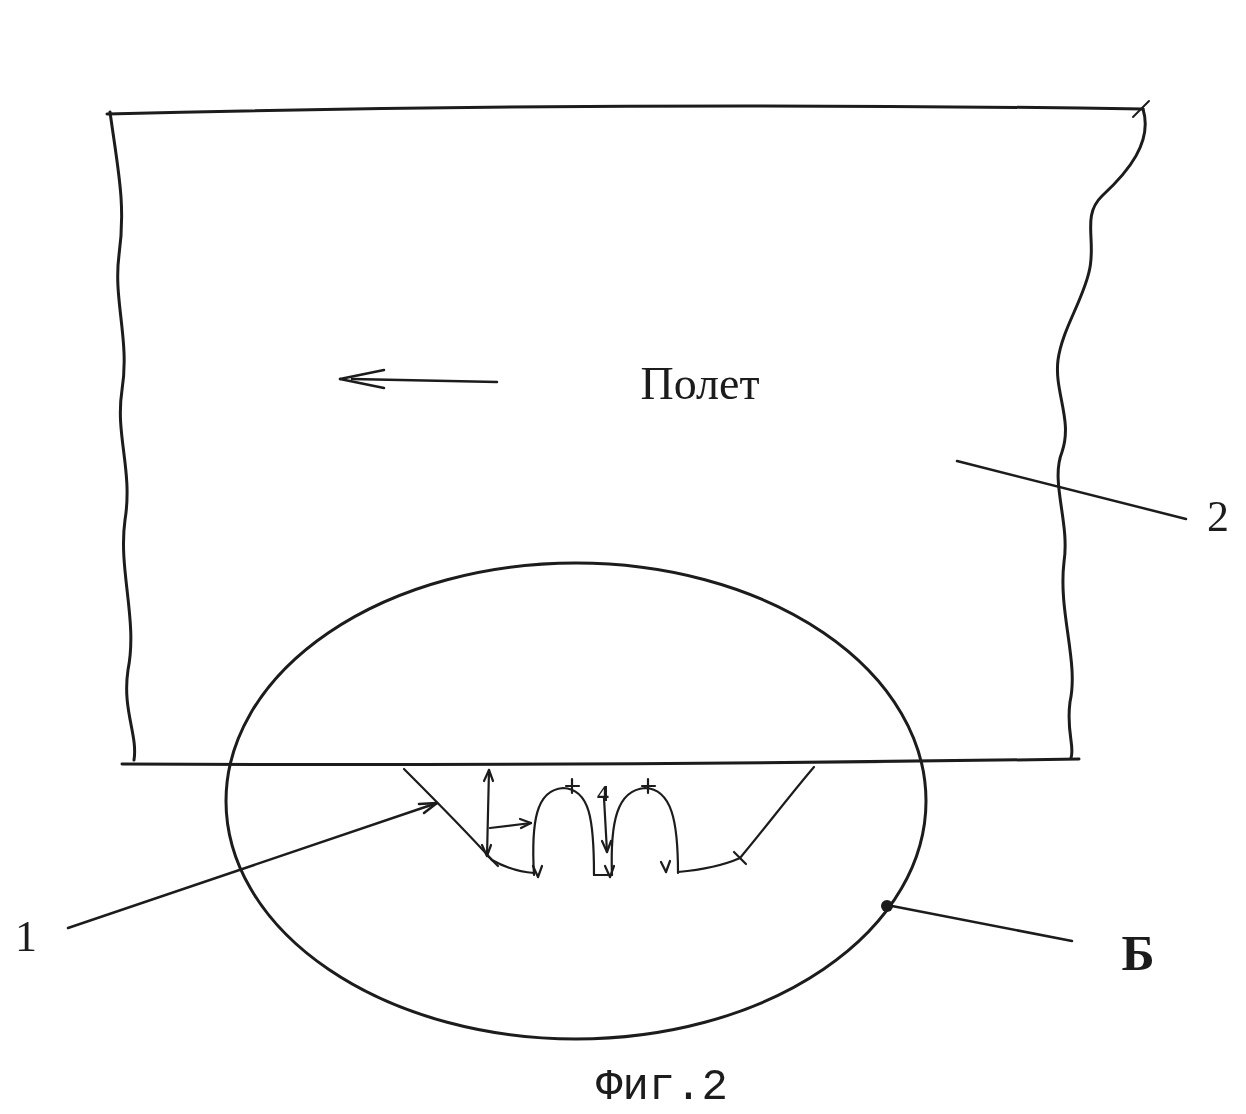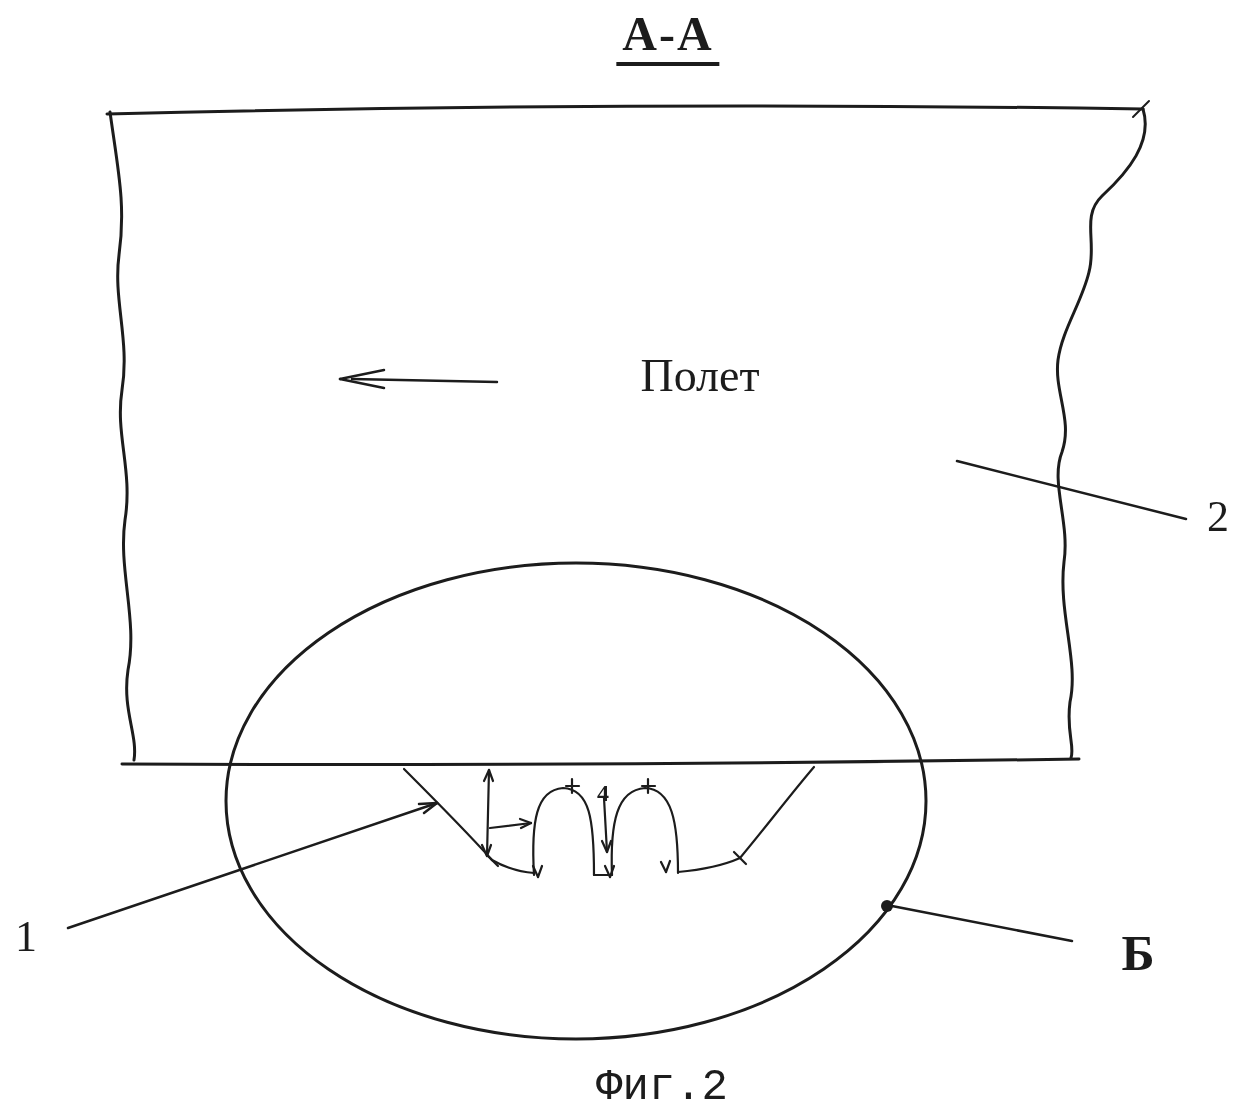--- a/index.html
+++ b/index.html
@@ -36,21 +36,21 @@
     transform: translate(-50%, -50%);
     line-height: 1;
   }
   .section-title {
     font-size: 48px;
     font-weight: bold;
     letter-spacing: 2px;
     border-bottom: 4px solid var(--ink);
     padding: 0 6px 4px 6px;
   }
-  .flight-label { font-size: 46px; }
+  .flight-label { font-size: 46px; margin-top: 8px; }
   .ref-num { font-size: 44px; }
   .ref-b { font-size: 50px; font-weight: bold; }
   .detail-dim { font-size: 24px; font-weight: bold; }
   .caption { font-size: 44px; }
 </style>
 </head>
 <body>
 
 <div class="page">
 
@@ -146,21 +146,20 @@
     <g>
       <path d="M957,461 L1186,519" stroke-width="2.5"></path>
     </g>
 
     <g>
       <path d="M1072,941 L892,906" stroke-width="2.5"></path>
       <circle cx="887" cy="906" r="6" fill="var(--ink)" stroke="none"></circle>
     </g>
   </svg>
 
-  <div class="lbl section-title" style="left:668px; top:38px;">А-А</div>
 
   <div class="lbl flight-label" style="left:700px; top:376px;">Полет</div>
 
   <div class="lbl ref-num" style="left:1218px; top:517px;">2</div>
 
   <div class="lbl ref-num" style="left:26px; top:937px;">1</div>
 
   <div class="lbl ref-b" style="left:1138px; top:953px;">Б</div>
 
   <div class="lbl detail-dim" style="left:603px; top:793px;">4</div>

